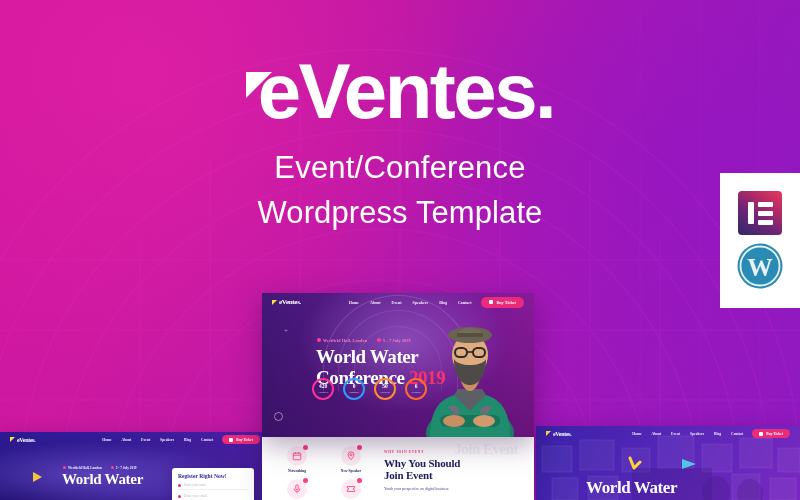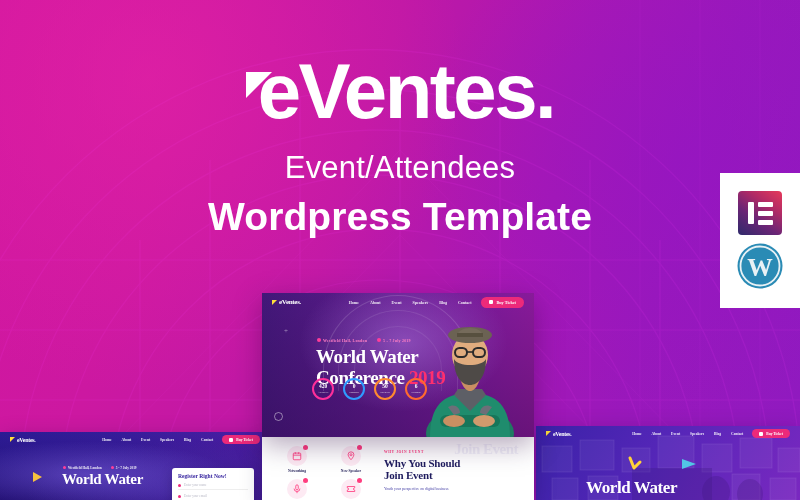--- a/index.html
+++ b/index.html
@@ -55,21 +55,21 @@
     color: #ffffff; letter-spacing: -2.5px;
     position: relative; z-index: 2;
   }
   .sub-1 {
     margin-top: 20px;
     font-size: 31px; font-weight: 400; color: #ffffff;
     letter-spacing: .2px;
   }
   .sub-2 {
     margin-top: 9px;
-    font-size: 39px; font-weight: 700; color: #ffffff;
+    font-size: 31px; font-weight: 400; color: #ffffff;
     letter-spacing: .1px;
   }
 
   
   .badges {
     position: absolute; right: 0; top: 173px;
     width: 80px; height: 135px;
     background: #ffffff; z-index: 9;
     display: flex; flex-direction: column;
     align-items: center; justify-content: center; gap: 7px;
@@ -317,21 +317,21 @@
         <path d="M640 0 L640 500"></path>
       </g>
     </svg>
   </div>
 
   <div class="hero">
     <div class="logo-wrap">
       <span class="logo-mark"></span>
       <span class="logo-text">eVentes.</span>
     </div>
-    <div class="sub-1">Event/Attendees</div>
+    <div class="sub-1">Event/Conference</div>
     <div class="sub-2">Wordpress Template</div>
   </div>
 
   <div class="badges">
     <div class="badge-elementor">
       <span class="el-bar-v"></span>
       <span class="el-bars">
         <span class="el-bar-h"></span>
         <span class="el-bar-h"></span>
         <span class="el-bar-h"></span>

